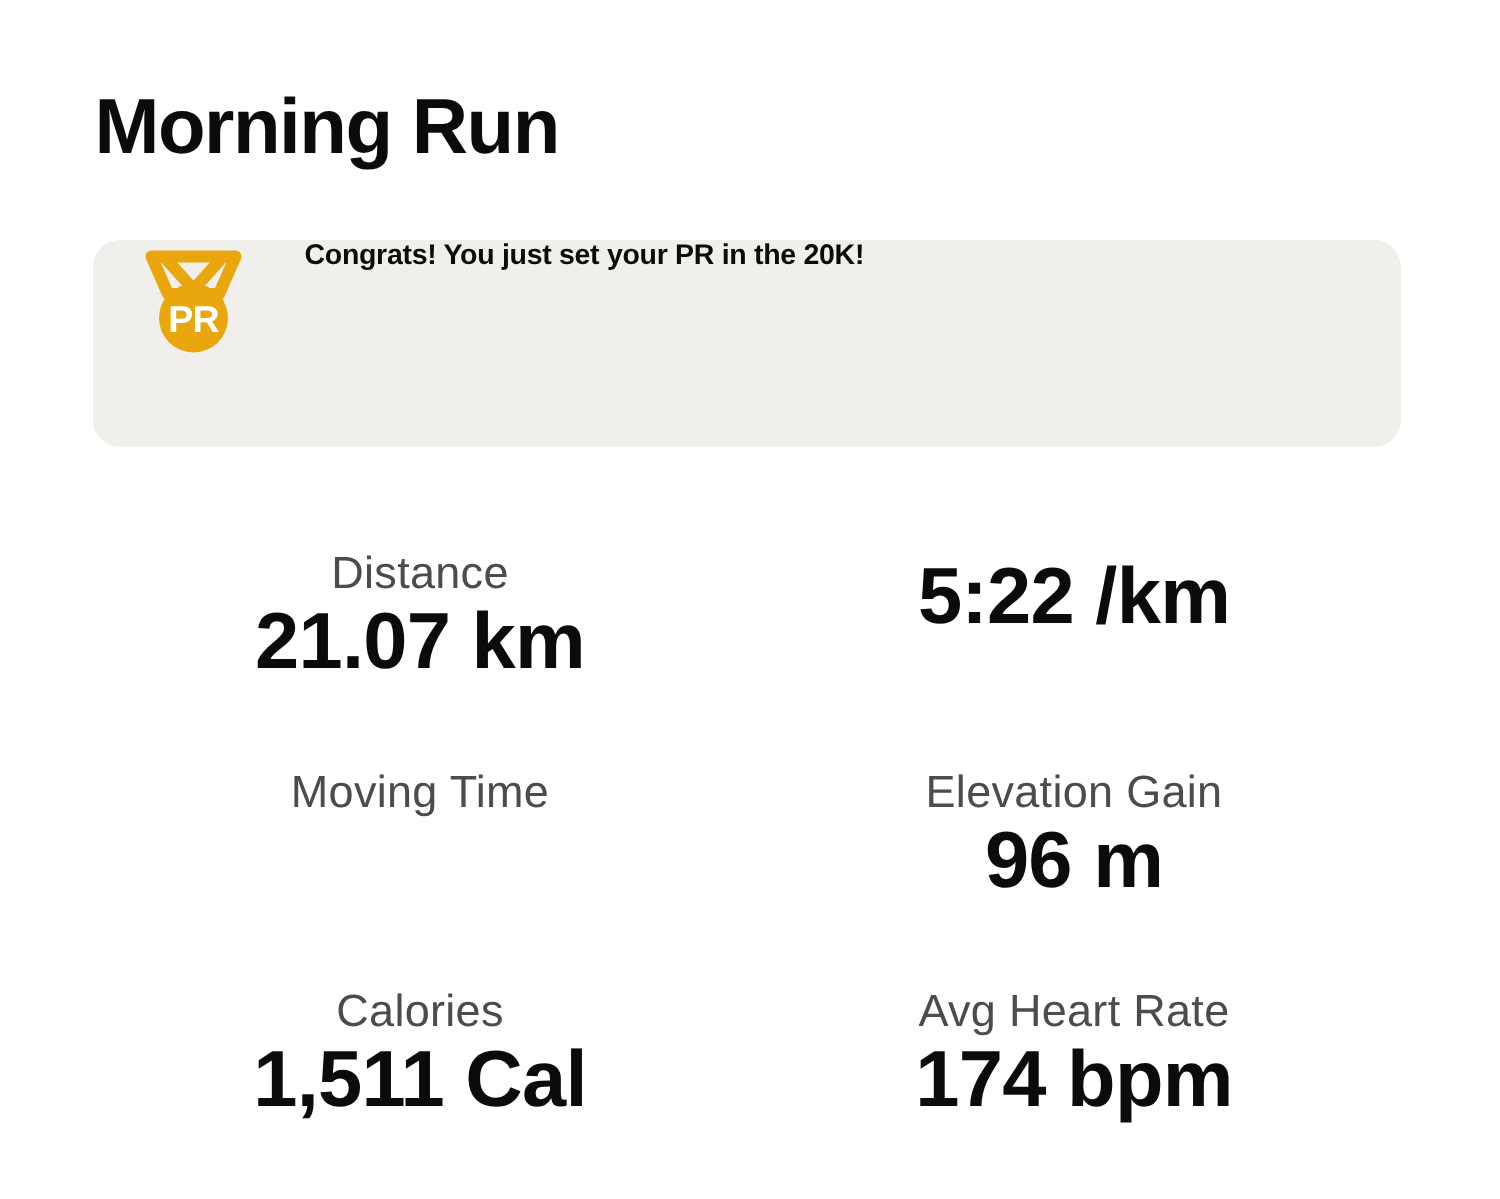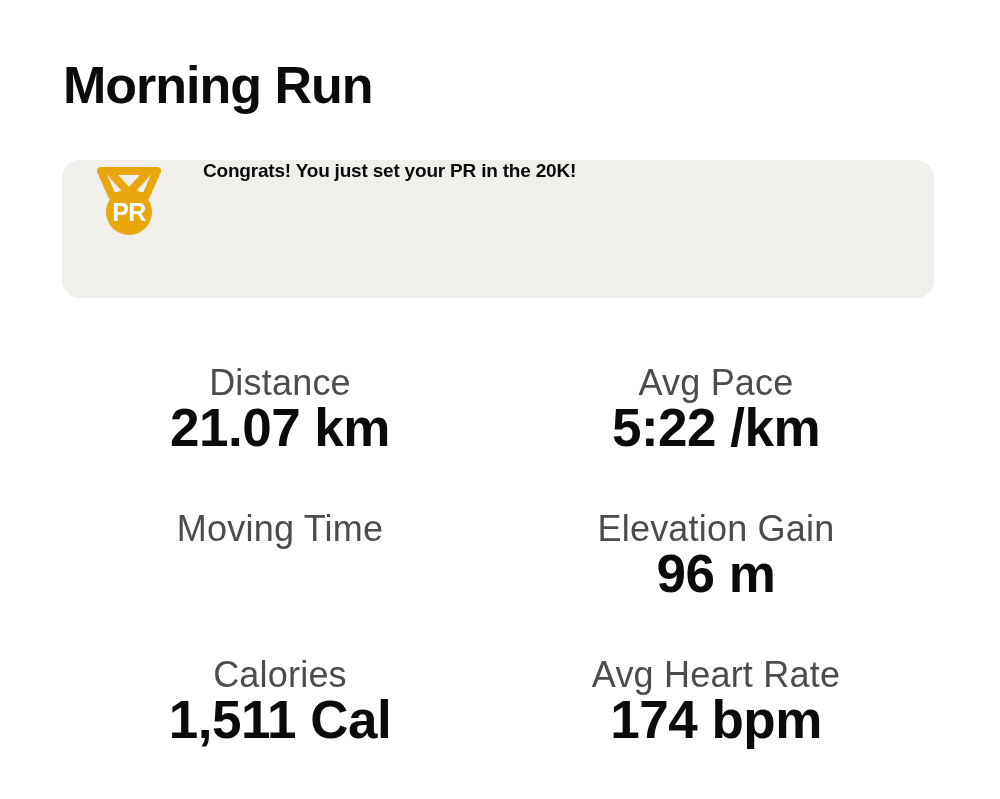--- a/index.html
+++ b/index.html
@@ -73,21 +73,21 @@
     position:absolute;
     left:62px;
     top:368px;
     width:872px;
     display:grid;
     grid-template-columns:1fr 1fr;
     row-gap:64px;
   }
   .stat{ text-align:center; }
   .stat-label{
-    font-size:36px;
+    font-size:30px;
     line-height:30px;
     letter-spacing:0.2px;
     color:var(--label-gray);
     font-weight:400;
   }
   .stat-value{
     margin-top:8px;
     font-size:53px;
     line-height:44px;
     font-weight:800;
@@ -113,21 +113,20 @@
   </div>
 
   <div class="stats">
 
     <div class="stat">
       <div class="stat-label">Distance</div>
       <div class="stat-value">21.07 km</div>
     </div>
 
     <div class="stat">
-      <div class="stat-label">Avg Pace</div>
       <div class="stat-value">5:22 /km</div>
     </div>
 
     <div class="stat">
       <div class="stat-label">Moving Time</div>
     </div>
 
     <div class="stat">
       <div class="stat-label">Elevation Gain</div>
       <div class="stat-value">96 m</div>

